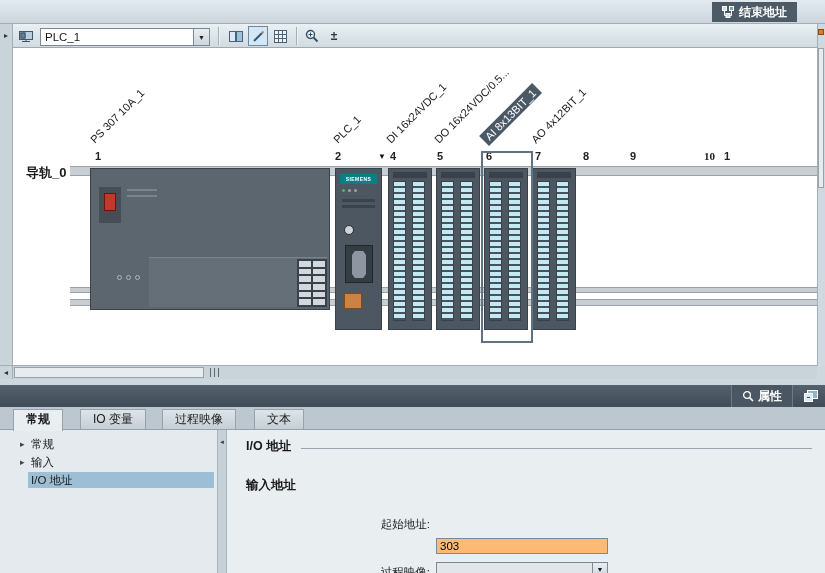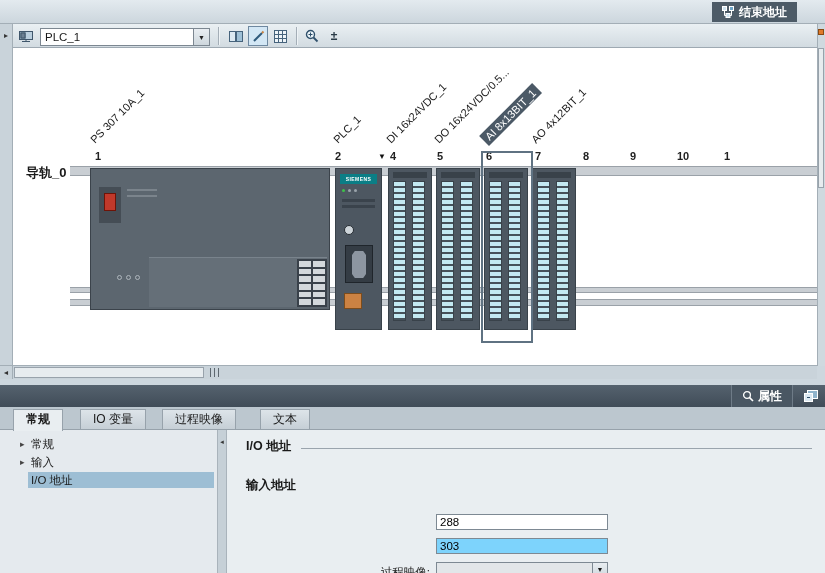--- a/index.html
+++ b/index.html
@@ -112,21 +112,21 @@
     text-align:center; }
   .p-split span { font-size:7px; color:#333; line-height:12px; }
 
   .sec-head { left:246px; top:438px; width:566px; display:flex; align-items:center; }
   .sec-title { font-size:12.5px; font-weight:bold; white-space:nowrap; }
   .sec-line { flex:1; height:1px; background:#9aa4ad; margin-left:10px; margin-top:4px; }
   .sub-head { left:246px; top:477px; font-size:12.5px; font-weight:bold; }
   .f-label { position:absolute; width:130px; text-align:right; font-size:11.5px; }
   .f-input { position:absolute; left:436px; width:172px; height:16px; border:1px solid #7d8993;
     font-size:11.5px; padding:0 3px; background:#fff; font-family:"Liberation Sans",sans-serif; }
-  .f-input.ro { background:#7dd3fc; }
+  .f-input.ro { background:#fdba74; }
   .f-select { position:absolute; left:436px; width:172px; height:16px; border:1px solid #7d8993;
     background:#e2e6e9; display:flex; }
   .f-select .sv { flex:1; }
   .f-select .sb { width:15px; border-left:1px solid #7d8993; background:linear-gradient(#e9eef2,#ced7dd);
     font-size:7px; text-align:center; line-height:14px; }
 </style>
 </head>
 <body>
 
 <div id="app">
@@ -214,21 +214,21 @@
 
     <span class="slot-num" style="left:82px;">1</span>
     <span class="slot-num" style="left:322px;">2</span>
     <span class="slot-filter">▼</span>
     <span class="slot-num" style="left:377px;">4</span>
     <span class="slot-num" style="left:424px;">5</span>
     <span class="slot-num" style="left:473px;">6</span>
     <span class="slot-num" style="left:522px;">7</span>
     <span class="slot-num" style="left:570px;">8</span>
     <span class="slot-num" style="left:617px;">9</span>
-    <span class="slot-num" style="left:664px;">10</span>
+    <span class="slot-num" style="left:691px;font-family:Liberation Serif, serif;">10</span>
     <span class="slot-num" style="left:711px;">1</span>
 
     <div class="abs rail-label">导轨_0</div>
 
     <div class="rail" style="top:118px; height:10px;"></div>
     <div class="rail" style="top:239px; height:6px;"></div>
     <div class="rail" style="top:251px; height:7px;"></div>
 
     <div class="mod ps">
       <div class="abs ps-sw-panel"></div>
@@ -317,21 +317,21 @@
       <rect x="3.5" y="0.5" width="10" height="8" fill="#8fb4cc" stroke="#fff"></rect>
       <rect x="0.5" y="3.5" width="8" height="8" fill="#dce9f2" stroke="#fff"></rect>
       <path d="M3 7.5 H6" stroke="#2f506b"></path>
     </svg>
   </div>
 
   <div class="abs p-tabs"></div>
   <div class="tab sel" style="left:13px;">常规</div>
   <div class="tab" style="left:80px;">IO 变量</div>
   <div class="tab" style="left:162px;">过程映像</div>
-  <div class="tab" style="left:260px;">文本</div>
+  <div class="tab" style="left:254px;">文本</div>
 
   <div class="abs p-body"></div>
   <div class="abs p-nav"></div>
 
   <span class="nav-arrow" style="left:20px; top:439px;">▸</span>
   <span class="nav-text" style="left:31px; top:437px;">常规</span>
   <span class="nav-arrow" style="left:20px; top:457px;">▸</span>
   <span class="nav-text" style="left:31px; top:455px;">输入</span>
   <div class="abs nav-sel">
     <span>I/O 地址</span>
@@ -340,21 +340,21 @@
   <div class="abs p-split">
     <span>◂</span>
   </div>
 
   <div class="abs sec-head">
     <span class="sec-title">I/O 地址</span>
     <span class="sec-line"></span>
   </div>
   <div class="abs sub-head">输入地址</div>
 
-  <input class="f-input" style="top: 514px;" value="288">
+  <span class="f-label" style="left:300px; top:517px;">起始地址:</span>
 
   <input class="f-input ro" style="top: 538px;" readonly="" value="303">
 
   <span class="f-label" style="left:300px; top:565px;">过程映像:</span>
   <div class="f-select" style="top:562px;">
     <span class="sv"></span>
     <span class="sb">▼</span>
   </div>
 
 </div>

